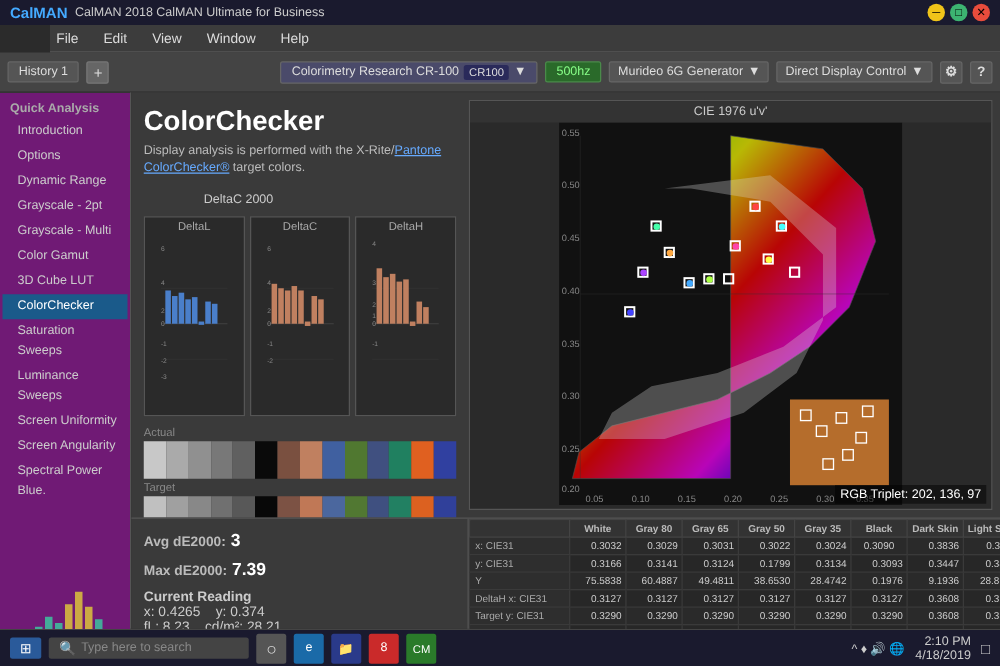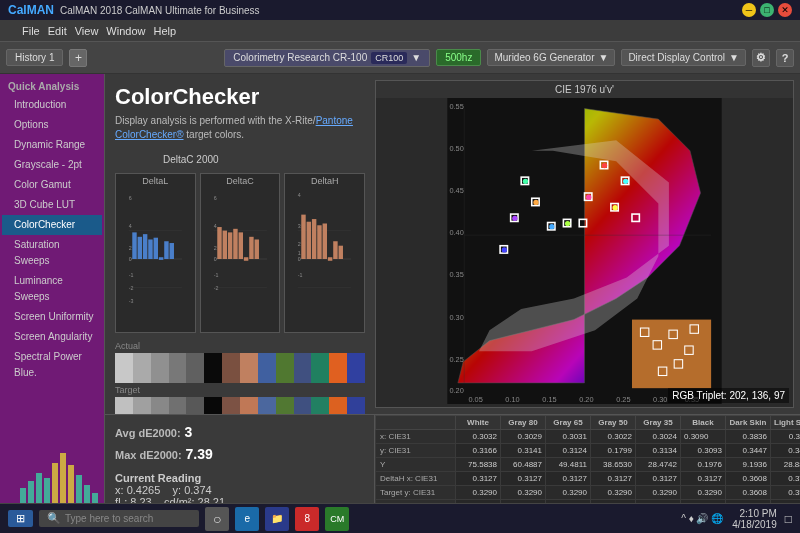--- a/index.html
+++ b/index.html
@@ -8,21 +8,21 @@
     
     .title-bar { background: #1a1a2e; height: 20px; display: flex; align-items: center; padding: 0 8px; justify-content: space-between; }
     .title-bar-left { display: flex; align-items: center; gap: 6px; font-size: 10px; color: #ccc; }
     .title-bar-right { display: flex; gap: 4px; }
     .title-btn { width: 14px; height: 14px; border-radius: 50%; border: none; cursor: pointer; font-size: 9px; display: flex; align-items: center; justify-content: center; }
     .title-btn.min { background: #f0c419; }
     .title-btn.max { background: #3cb371; }
     .title-btn.close { background: #e74c3c; }
     
     
-    .menu-bar { background: #3c3c3c; height: 22px; display: flex; align-items: center; padding: 0 18px; border-bottom: 1px solid #555; }
+    .menu-bar { background: #3c3c3c; height: 22px; display: flex; align-items: center; padding: 0 1px; gap: 12px; border-bottom: 1px solid #555; margin-left: 40px; }
     .menu-item { font-size: 11px; color: #ddd; cursor: pointer; padding: 2px 4px; }
     
     
     .toolbar { background: #444; height: 32px; display: flex; align-items: center; padding: 0 6px; gap: 6px; border-bottom: 1px solid #333; }
     .toolbar-history { background: #555; border: 1px solid #666; color: #ddd; padding: 2px 8px; font-size: 10px; border-radius: 2px; cursor: pointer; }
     .toolbar-add { background: #666; border: 1px solid #777; color: #ddd; width: 18px; height: 18px; border-radius: 2px; cursor: pointer; display: flex; align-items: center; justify-content: center; font-size: 12px; }
     .toolbar-spacer { flex: 1; }
     .toolbar-device { background: #4a4a6a; border: 1px solid #666; color: #ddd; padding: 2px 8px; font-size: 10px; border-radius: 2px; display: flex; align-items: center; gap: 4px; }
     .toolbar-dropdown { background: #555; border: 1px solid #666; color: #ddd; padding: 2px 6px; font-size: 10px; border-radius: 2px; display: flex; align-items: center; gap: 4px; cursor: pointer; }
     .toolbar-freq { background: #2a6a2a; border: 1px solid #4a8a4a; color: #8f8; padding: 2px 8px; font-size: 10px; border-radius: 2px; }
@@ -138,20 +138,21 @@
 
 <div class="main-layout">
 
   <div class="sidebar">
     <div class="sidebar-section">
       <div class="sidebar-section-title">Quick Analysis</div>
       <div class="sidebar-item">Introduction</div>
       <div class="sidebar-item">Options</div>
       <div class="sidebar-item">Dynamic Range</div>
       <div class="sidebar-item">Grayscale - 2pt</div>
+      <div class="sidebar-item">Grayscale - Multi</div>
       <div class="sidebar-item">Color Gamut</div>
       <div class="sidebar-item">3D Cube LUT</div>
       <div class="sidebar-item active">ColorChecker</div>
       <div class="sidebar-item">Saturation Sweeps</div>
       <div class="sidebar-item">Luminance Sweeps</div>
       <div class="sidebar-item">Screen Uniformity</div>
       <div class="sidebar-item">Screen Angularity</div>
       <div class="sidebar-item">Spectral Power Blue.</div>
     </div>
 
@@ -460,21 +461,21 @@
               </tr>
             </thead>
             <tbody>
               <tr>
                 <td class="row-label" style="font-size: 8px; padding: 2px 4px; border: 1px solid rgb(58, 58, 58); color: rgb(170, 170, 170); background: rgb(46, 46, 46); white-space: nowrap; text-align: left;">x: CIE31</td>
                 <td style="font-size: 8px; padding: 2px 3px; border: 1px solid rgb(58, 58, 58); text-align: right; color: rgb(204, 204, 204);">0.3032</td>
                 <td style="font-size: 8px; padding: 2px 3px; border: 1px solid rgb(58, 58, 58); text-align: right; color: rgb(204, 204, 204);">0.3029</td>
                 <td style="font-size: 8px; padding: 2px 3px; border: 1px solid rgb(58, 58, 58); text-align: right; color: rgb(204, 204, 204);">0.3031</td>
                 <td style="font-size: 8px; padding: 2px 3px; border: 1px solid rgb(58, 58, 58); text-align: right; color: rgb(204, 204, 204);">0.3022</td>
                 <td style="font-size: 8px; padding: 2px 3px; border: 1px solid rgb(58, 58, 58); text-align: right; color: rgb(204, 204, 204);">0.3024</td>
-                <td style="font-size: 8px; padding: 2px 3px; border: 1px solid rgb(58, 58, 58); text-align: left; color: rgb(204, 204, 204);">0.3090</td>
+                <td style="font-size: 8px; padding: 2px 3px; border: 1px solid rgb(58, 58, 58); text-align: center; color: rgb(204, 204, 204);">0.3090</td>
                 <td style="font-size: 8px; padding: 2px 3px; border: 1px solid rgb(58, 58, 58); text-align: right; color: rgb(204, 204, 204);">0.3836</td>
                 <td style="font-size: 8px; padding: 2px 3px; border: 1px solid rgb(58, 58, 58); text-align: right; color: rgb(204, 204, 204);">0.3611</td>
               </tr>
               <tr>
                 <td class="row-label" style="font-size: 8px; padding: 2px 4px; border: 1px solid rgb(58, 58, 58); color: rgb(170, 170, 170); background: rgb(46, 46, 46); white-space: nowrap; text-align: left;">y: CIE31</td>
                 <td style="font-size: 8px; padding: 2px 3px; border: 1px solid rgb(58, 58, 58); text-align: right; color: rgb(204, 204, 204);">0.3166</td>
                 <td style="font-size: 8px; padding: 2px 3px; border: 1px solid rgb(58, 58, 58); text-align: right; color: rgb(204, 204, 204);">0.3141</td>
                 <td style="font-size: 8px; padding: 2px 3px; border: 1px solid rgb(58, 58, 58); text-align: right; color: rgb(204, 204, 204);">0.3124</td>
                 <td style="font-size: 8px; padding: 2px 3px; border: 1px solid rgb(58, 58, 58); text-align: right; color: rgb(204, 204, 204);">0.1799</td>
                 <td style="font-size: 8px; padding: 2px 3px; border: 1px solid rgb(58, 58, 58); text-align: right; color: rgb(204, 204, 204);">0.3134</td>

